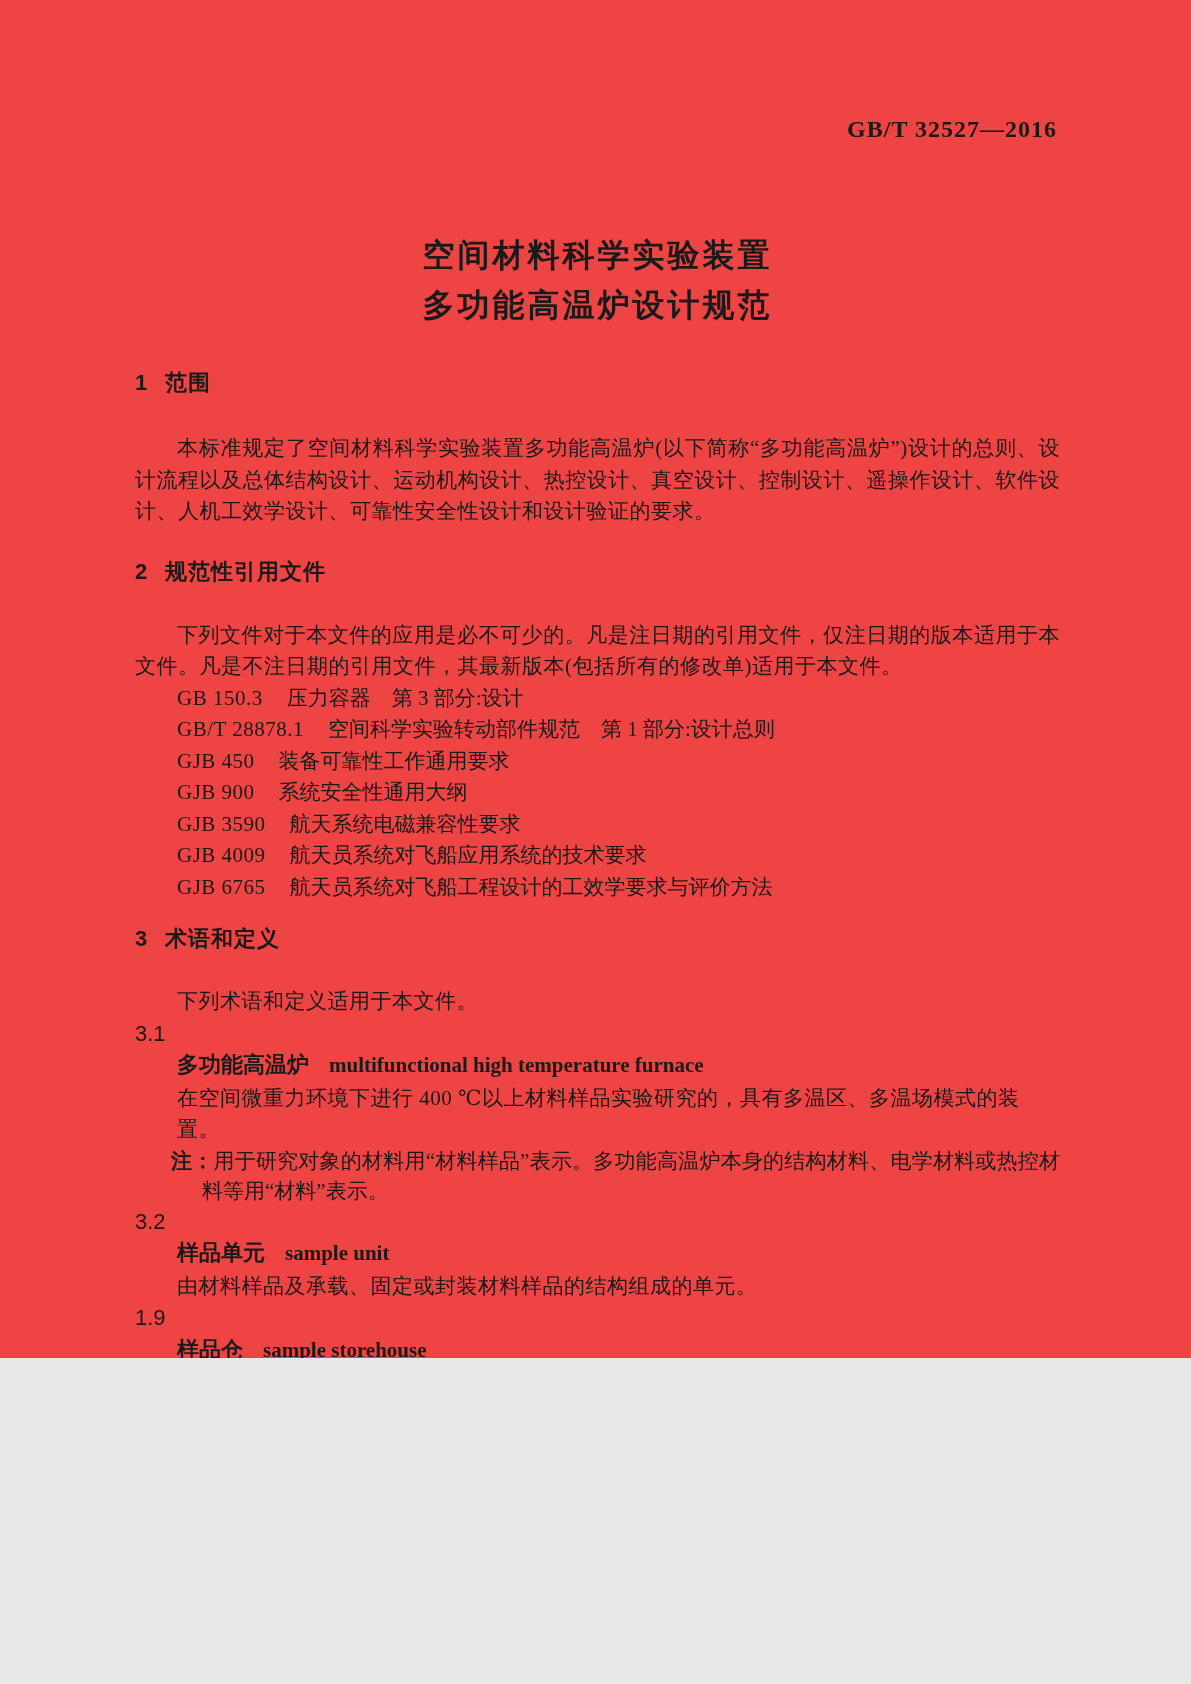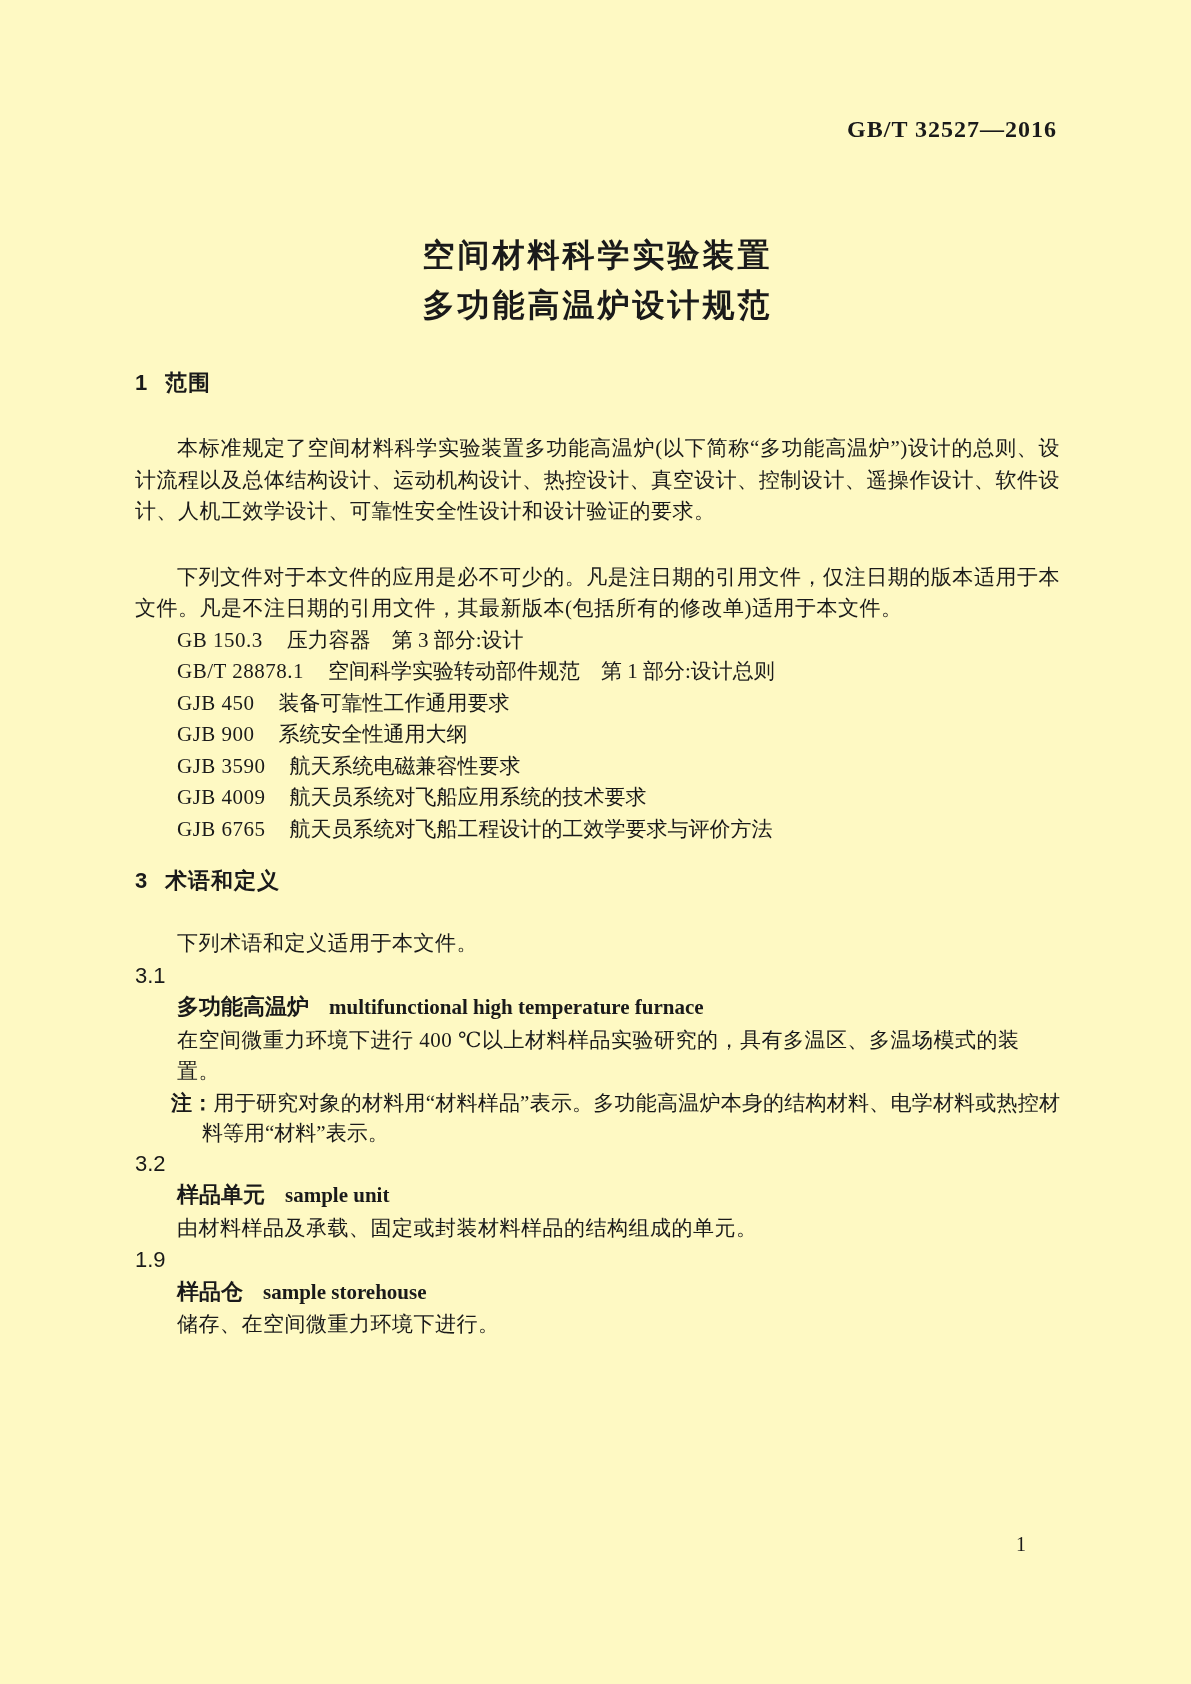--- a/index.html
+++ b/index.html
@@ -3,23 +3,23 @@
 <meta charset="utf-8">
 <style>
   html, body {
     margin: 0;
     padding: 0;
     background: #e8e8e8;
   }
   .page {
     position: relative;
     width: 1191px;
-    height: 1684px;
+    height: 1358px;
     margin: 0 auto;
-    background: #fef9c3;
+    background: #ef4444;
     color: #1a1a1a;
     font-family: "Liberation Serif", "DejaVu Serif", serif;
     overflow: hidden;
   }
   .doc-code {
     position: absolute;
     top: 116px;
     right: 134px;
     font-family: "Liberation Serif", "DejaVu Serif", serif;
     font-weight: 700;
@@ -140,20 +140,21 @@
 
     <div class="doc-title">
       <div>空间材料科学实验装置</div>
       <div>多功能高温炉设计规范</div>
     </div>
 
     <h2 class="sec-heading" id="sec1-heading"><span class="sec-num">1</span><span>范围</span></h2>
 
     <p class="body-p" id="scope-p1">本标准规定了空间材料科学实验装置多功能高温炉(以下简称“多功能高温炉”)设计的总则、设计流程以及总体结构设计、运动机构设计、热控设计、真空设计、控制设计、遥操作设计、软件设计、人机工效学设计、可靠性安全性设计和设计验证的要求。</p>
 
+    <h2 class="sec-heading" id="sec2-heading"><span class="sec-num">2</span><span>规范性引用文件</span></h2>
 
     <p class="body-p" id="ref-intro">下列文件对于本文件的应用是必不可少的。凡是注日期的引用文件，仅注日期的版本适用于本文件。凡是不注日期的引用文件，其最新版本(包括所有的修改单)适用于本文件。</p>
 
     <ul class="ref-list">
       <li class="ref-item"><span class="ref-code">GB 150.3</span><span>压力容器　第 3 部分:设计</span></li>
       <li class="ref-item"><span class="ref-code">GB/T 28878.1</span><span>空间科学实验转动部件规范　第 1 部分:设计总则</span></li>
       <li class="ref-item"><span class="ref-code">GJB 450</span><span>装备可靠性工作通用要求</span></li>
       <li class="ref-item"><span class="ref-code">GJB 900</span><span>系统安全性通用大纲</span></li>
       <li class="ref-item"><span class="ref-code">GJB 3590</span><span>航天系统电磁兼容性要求</span></li>
       <li class="ref-item"><span class="ref-code">GJB 4009</span><span>航天员系统对飞船应用系统的技术要求</span></li>

